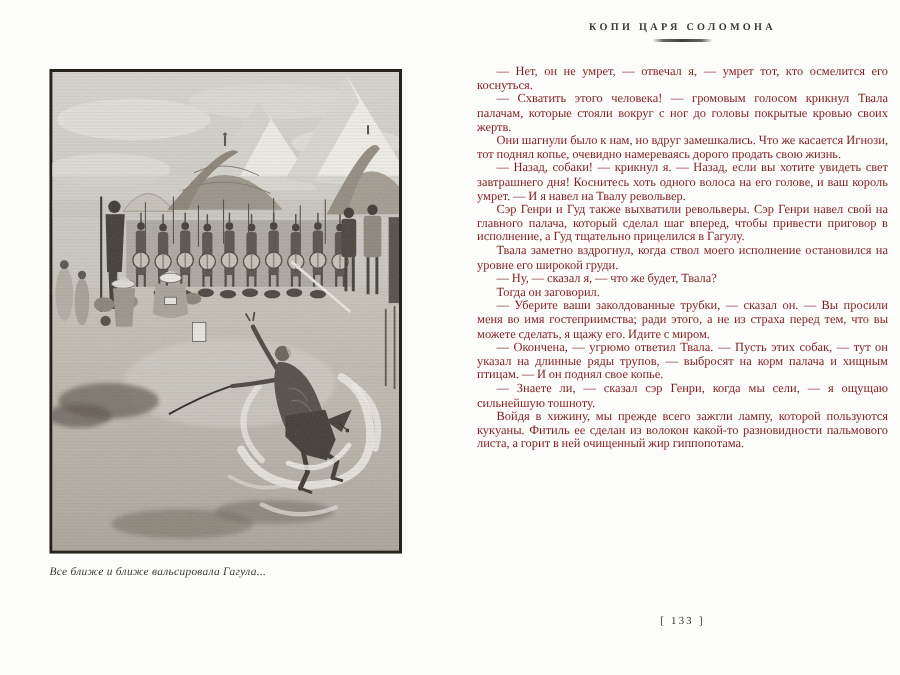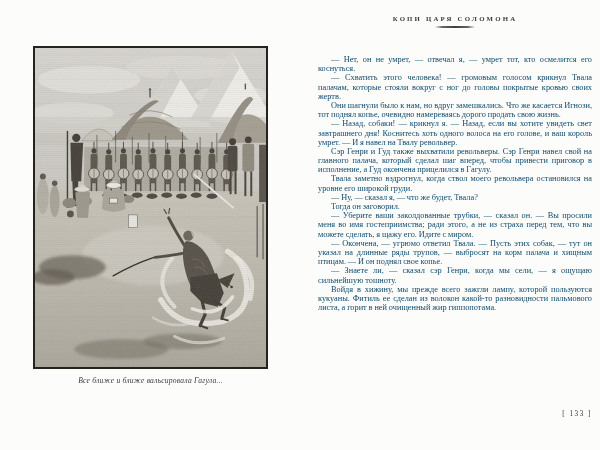--- a/index.html
+++ b/index.html
@@ -3,31 +3,31 @@
 <meta charset="utf-8">
 <style>
   * { margin:0; padding:0; box-sizing:border-box; }
   body { background:#e9e9e7; font-family:"Liberation Serif","DejaVu Serif",serif; }
   .stage { position:relative; width:600px; height:450px; background:#fcfcfa; overflow:hidden; }
 
   
   .figure-block { position:absolute; left:33px; top:46px; width:235px; }
   .frame { width:235px; height:323px; border:2px solid #26221c; box-shadow:inset 0 0 0 1px #9a958c; background:#cfcdc7; }
   .frame svg { display:block; width:100%; height:100%; }
-  .caption { margin-top:7px; text-align:center; font-style:italic; font-size:7.6px; line-height:9px; color:#3b3a37; letter-spacing:.2px; }
+  .caption { margin-top:7px; font-style:italic; font-size:7.6px; line-height:9px; color:#3b3a37; letter-spacing:.2px; }
 
   
   .right-col { position:absolute; left:318px; top:15px; width:274px; height:430px; }
   .running-head { text-align:center; font-size:6.8px; font-weight:bold; letter-spacing:2.2px; color:#3c3b39; }
   .head-rule { width:40px; height:2px; margin:4px auto 0; border-radius:1px;
     background:linear-gradient(90deg, rgba(80,78,74,0) 0%, #6a6762 18%, #403e3a 50%, #6a6762 82%, rgba(80,78,74,0) 100%); }
-  .body-text { margin-top:27px; color:#0c4a6e; }
+  .body-text { margin-top:15px; color:#7f1d1d; }
   .body-text p { font-size:8.3px; line-height:9.18px; text-align:justify; text-indent:13px;
     hyphens:auto; -webkit-hyphens:auto; word-spacing:-0.2px; }
-  .folio { position:absolute; top:395px; left:0; right:0; text-align:right; font-size:7.2px; letter-spacing:1.5px; color:#34332f; }
+  .folio { position:absolute; top:395px; left:0; right:0; text-align:center; font-size:7.2px; letter-spacing:1.5px; color:#34332f; }
 </style>
 </head>
 <body>
 
 <div class="stage">
 
   <div class="figure-block">
     <div class="frame">
       <svg viewBox="0 0 235 323" preserveAspectRatio="none">
         <defs>
@@ -207,22 +207,22 @@
   </div>
 
   <div class="right-col">
     <div class="running-head">КОПИ ЦАРЯ СОЛОМОНА</div>
     <div class="head-rule"></div>
     <div class="body-text" lang="ru">
         <p>— Нет, он не умрет, — отвечал я, — умрет тот, кто осмелится его коснуться.</p>
         <p>— Схватить этого человека! — громовым голосом крикнул Твала палачам, которые стояли вокруг с ног до головы покрытые кровью своих жертв.</p>
         <p>Они шагнули было к нам, но вдруг замешкались. Что же касается Игнози, тот поднял копье, очевидно намереваясь дорого продать свою жизнь.</p>
         <p>— Назад, собаки! — крикнул я. — Назад, если вы хотите увидеть свет завтрашнего дня! Коснитесь хоть одного волоса на его голове, и ваш король умрет. — И я навел на Твалу револьвер.</p>
-        <p>Сэр Генри и Гуд также выхватили револьверы. Сэр Генри навел свой на главного палача, который сделал шаг вперед, чтобы привести приговор в исполнение, а Гуд окончена прицелился в Гагулу.</p>
-        <p>Твала заметно вздрогнул, когда ствол моего револьвера остановился на уровне его широкой груди.</p>
+        <p>Сэр Генри и Гуд также выхватили револьверы. Сэр Генри навел свой на главного палача, который сделал шаг вперед, чтобы привести приговор в исполнение, а Гуд тщательно прицелился в Гагулу.</p>
+        <p>Твала заметно вздрогнул, когда ствол моего исполнение остановился на уровне его широкой груди.</p>
         <p>— Ну, — сказал я, — что же будет, Твала?</p>
         <p>Тогда он заговорил.</p>
         <p>— Уберите ваши заколдованные трубки, — сказал он. — Вы просили меня во имя гостеприимства; ради этого, а не из страха перед тем, что вы можете сделать, я щажу его. Идите с миром.</p>
         <p>— Окончена, — угрюмо ответил Твала. — Пусть этих собак, — тут он указал на длинные ряды трупов, — выбросят на корм палача и хищным птицам. — И он поднял свое копье.</p>
         <p>— Знаете ли, — сказал сэр Генри, когда мы сели, — я ощущаю сильнейшую тошноту.</p>
         <p>Войдя в хижину, мы прежде всего зажгли лампу, которой пользуются кукуаны. Фитиль ее сделан из волокон какой-то разновидности пальмового листа, а горит в ней очищенный жир гиппопотама.</p>
       </div>
     <div class="folio">[ 133 ]</div>
   </div>
 

